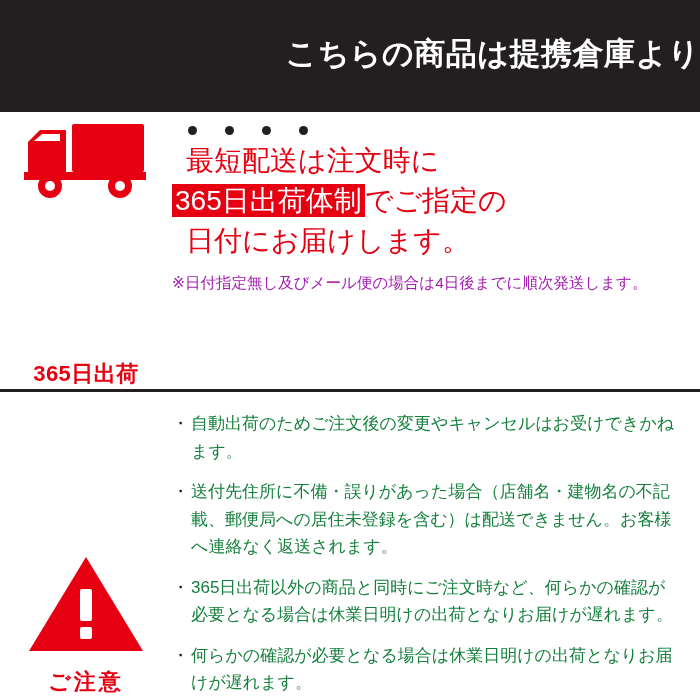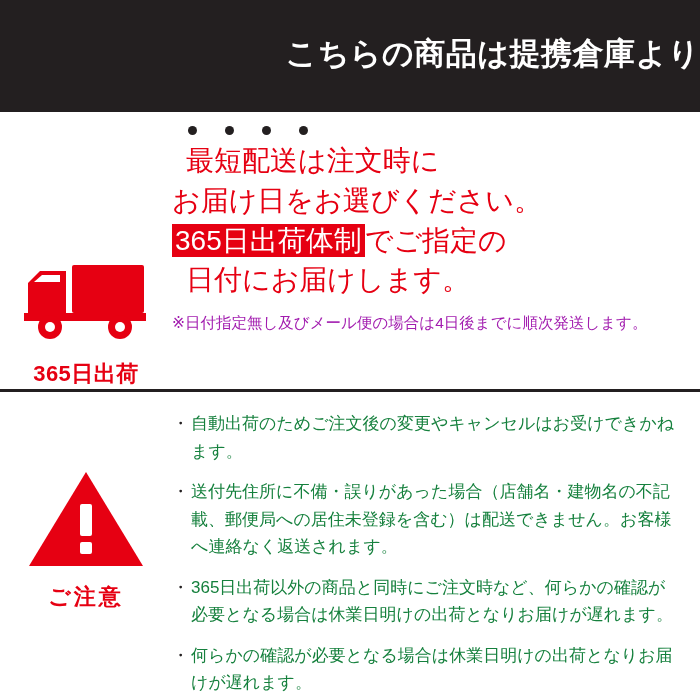--- a/index.html
+++ b/index.html
@@ -45,21 +45,21 @@
     border-bottom: 3px solid #231f20;
     display: flex;
     flex-direction: row;
   }
   .mid-left {
     width: 172px;
     flex: 0 0 172px;
     display: flex;
     flex-direction: column;
     align-items: center;
-    justify-content: flex-end;
+    justify-content: space-between;
     padding-top: 4px;
     box-sizing: border-box;
   }
   .truck-wrap {
     width: 132px;
     height: 92px;
     display: block;
   }
   .truck-caption {
     margin-top: 10px;
@@ -119,21 +119,21 @@
     flex-direction: row;
     box-sizing: border-box;
     padding-top: 14px;
   }
   .bottom-left {
     width: 172px;
     flex: 0 0 172px;
     display: flex;
     flex-direction: column;
     align-items: center;
-    justify-content: flex-start;
+    justify-content: flex-end;
     padding-top: 62px;
     box-sizing: border-box;
   }
   .warn-wrap {
     width: 118px;
     height: 102px;
   }
   .warn-caption {
     margin-top: 12px;
     color: #e60012;
@@ -204,21 +204,20 @@
 
     <div class="mid-right">
       <div class="dots">
         <span class="dot"></span>
         <span class="dot"></span>
         <span class="dot"></span>
         <span class="dot"></span>
       </div>
 
       <div class="red-line indent">最短配送は注文時に</div>
-      <div class="red-line">お届け日をお選びください。</div>
       <div class="red-line">
         <span class="highlight">365日出荷体制</span><span>でご指定の</span>
       </div>
       <div class="red-line indent">日付にお届けします。</div>
 
       <div class="note">※日付指定無し及びメール便の場合は4日後までに順次発送します。</div>
     </div>
   </div>
 
   <div class="bottom">

